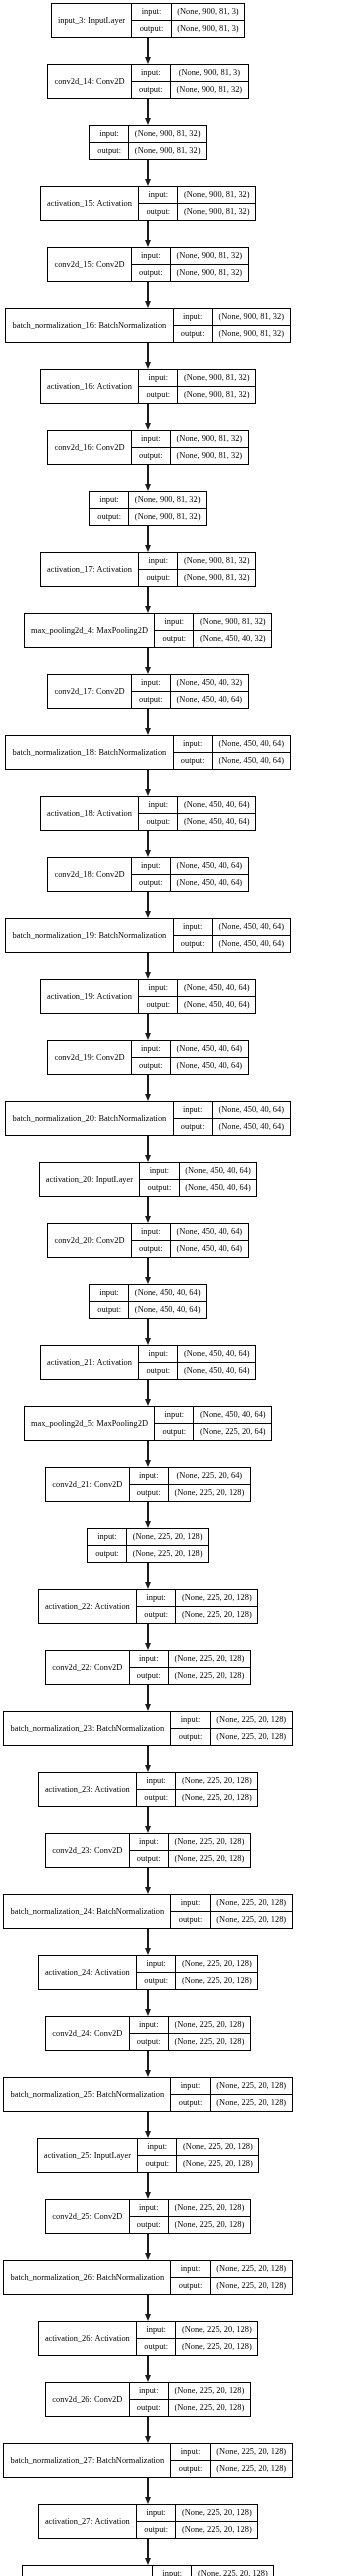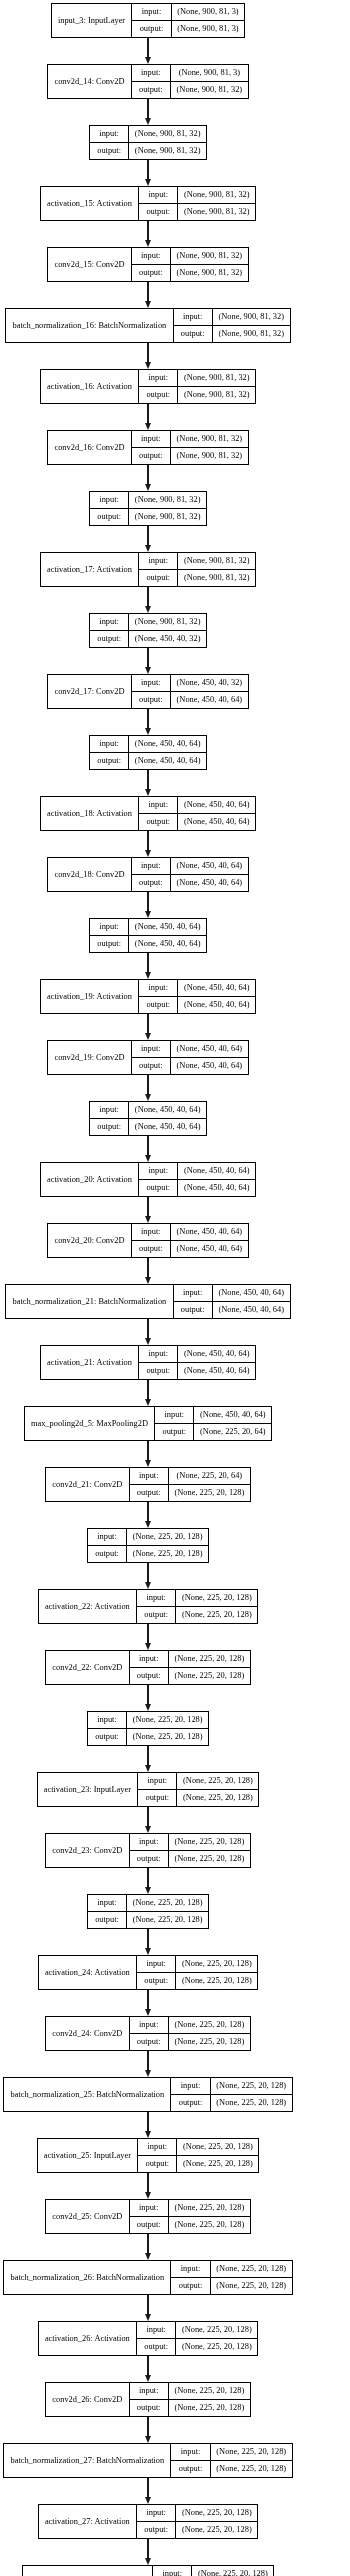--- a/index.html
+++ b/index.html
@@ -263,20 +263,21 @@
     </div>
   </div>
 
   <div class="arrow">
     <div class="arrow-line"></div>
     <div class="arrow-head"></div>
   </div>
 
   <div class="node-wrap">
     <div class="node">
+      <div class="cell name">max_pooling2d_4: MaxPooling2D</div>
       <div class="col labels">
         <div class="cell">input:</div>
         <div class="cell out">output:</div>
       </div>
       <div class="col shapes">
         <div class="cell">(None, 900, 81, 32)</div>
         <div class="cell out">(None, 450, 40, 32)</div>
       </div>
     </div>
   </div>
@@ -300,20 +301,21 @@
     </div>
   </div>
 
   <div class="arrow">
     <div class="arrow-line"></div>
     <div class="arrow-head"></div>
   </div>
 
   <div class="node-wrap">
     <div class="node">
+      <div class="cell name">batch_normalization_18: BatchNormalization</div>
       <div class="col labels">
         <div class="cell">input:</div>
         <div class="cell out">output:</div>
       </div>
       <div class="col shapes">
         <div class="cell">(None, 450, 40, 64)</div>
         <div class="cell out">(None, 450, 40, 64)</div>
       </div>
     </div>
   </div>
@@ -356,20 +358,21 @@
     </div>
   </div>
 
   <div class="arrow">
     <div class="arrow-line"></div>
     <div class="arrow-head"></div>
   </div>
 
   <div class="node-wrap">
     <div class="node">
+      <div class="cell name">batch_normalization_19: BatchNormalization</div>
       <div class="col labels">
         <div class="cell">input:</div>
         <div class="cell out">output:</div>
       </div>
       <div class="col shapes">
         <div class="cell">(None, 450, 40, 64)</div>
         <div class="cell out">(None, 450, 40, 64)</div>
       </div>
     </div>
   </div>
@@ -412,39 +415,40 @@
     </div>
   </div>
 
   <div class="arrow">
     <div class="arrow-line"></div>
     <div class="arrow-head"></div>
   </div>
 
   <div class="node-wrap">
     <div class="node">
-      <div class="col labels">
-        <div class="cell">input:</div>
-        <div class="cell out">output:</div>
-      </div>
-      <div class="col shapes">
-        <div class="cell">(None, 450, 40, 64)</div>
-        <div class="cell out">(None, 450, 40, 64)</div>
-      </div>
-    </div>
-  </div>
-
-  <div class="arrow">
-    <div class="arrow-line"></div>
-    <div class="arrow-head"></div>
-  </div>
-
-  <div class="node-wrap">
-    <div class="node">
-      <div class="cell name">activation_20: Activation</div>
+      <div class="cell name">batch_normalization_20: BatchNormalization</div>
+      <div class="col labels">
+        <div class="cell">input:</div>
+        <div class="cell out">output:</div>
+      </div>
+      <div class="col shapes">
+        <div class="cell">(None, 450, 40, 64)</div>
+        <div class="cell out">(None, 450, 40, 64)</div>
+      </div>
+    </div>
+  </div>
+
+  <div class="arrow">
+    <div class="arrow-line"></div>
+    <div class="arrow-head"></div>
+  </div>
+
+  <div class="node-wrap">
+    <div class="node">
+      <div class="cell name">activation_20: InputLayer</div>
       <div class="col labels">
         <div class="cell">input:</div>
         <div class="cell out">output:</div>
       </div>
       <div class="col shapes">
         <div class="cell">(None, 450, 40, 64)</div>
         <div class="cell out">(None, 450, 40, 64)</div>
       </div>
     </div>
   </div>
@@ -468,21 +472,20 @@
     </div>
   </div>
 
   <div class="arrow">
     <div class="arrow-line"></div>
     <div class="arrow-head"></div>
   </div>
 
   <div class="node-wrap">
     <div class="node">
-      <div class="cell name">batch_normalization_21: BatchNormalization</div>
       <div class="col labels">
         <div class="cell">input:</div>
         <div class="cell out">output:</div>
       </div>
       <div class="col shapes">
         <div class="cell">(None, 450, 40, 64)</div>
         <div class="cell out">(None, 450, 40, 64)</div>
       </div>
     </div>
   </div>
@@ -600,39 +603,40 @@
     </div>
   </div>
 
   <div class="arrow">
     <div class="arrow-line"></div>
     <div class="arrow-head"></div>
   </div>
 
   <div class="node-wrap">
     <div class="node">
-      <div class="col labels">
-        <div class="cell">input:</div>
-        <div class="cell out">output:</div>
-      </div>
-      <div class="col shapes">
-        <div class="cell">(None, 225, 20, 128)</div>
-        <div class="cell out">(None, 225, 20, 128)</div>
-      </div>
-    </div>
-  </div>
-
-  <div class="arrow">
-    <div class="arrow-line"></div>
-    <div class="arrow-head"></div>
-  </div>
-
-  <div class="node-wrap">
-    <div class="node">
-      <div class="cell name">activation_23: InputLayer</div>
+      <div class="cell name">batch_normalization_23: BatchNormalization</div>
+      <div class="col labels">
+        <div class="cell">input:</div>
+        <div class="cell out">output:</div>
+      </div>
+      <div class="col shapes">
+        <div class="cell">(None, 225, 20, 128)</div>
+        <div class="cell out">(None, 225, 20, 128)</div>
+      </div>
+    </div>
+  </div>
+
+  <div class="arrow">
+    <div class="arrow-line"></div>
+    <div class="arrow-head"></div>
+  </div>
+
+  <div class="node-wrap">
+    <div class="node">
+      <div class="cell name">activation_23: Activation</div>
       <div class="col labels">
         <div class="cell">input:</div>
         <div class="cell out">output:</div>
       </div>
       <div class="col shapes">
         <div class="cell">(None, 225, 20, 128)</div>
         <div class="cell out">(None, 225, 20, 128)</div>
       </div>
     </div>
   </div>
@@ -656,20 +660,21 @@
     </div>
   </div>
 
   <div class="arrow">
     <div class="arrow-line"></div>
     <div class="arrow-head"></div>
   </div>
 
   <div class="node-wrap">
     <div class="node">
+      <div class="cell name">batch_normalization_24: BatchNormalization</div>
       <div class="col labels">
         <div class="cell">input:</div>
         <div class="cell out">output:</div>
       </div>
       <div class="col shapes">
         <div class="cell">(None, 225, 20, 128)</div>
         <div class="cell out">(None, 225, 20, 128)</div>
       </div>
     </div>
   </div>

